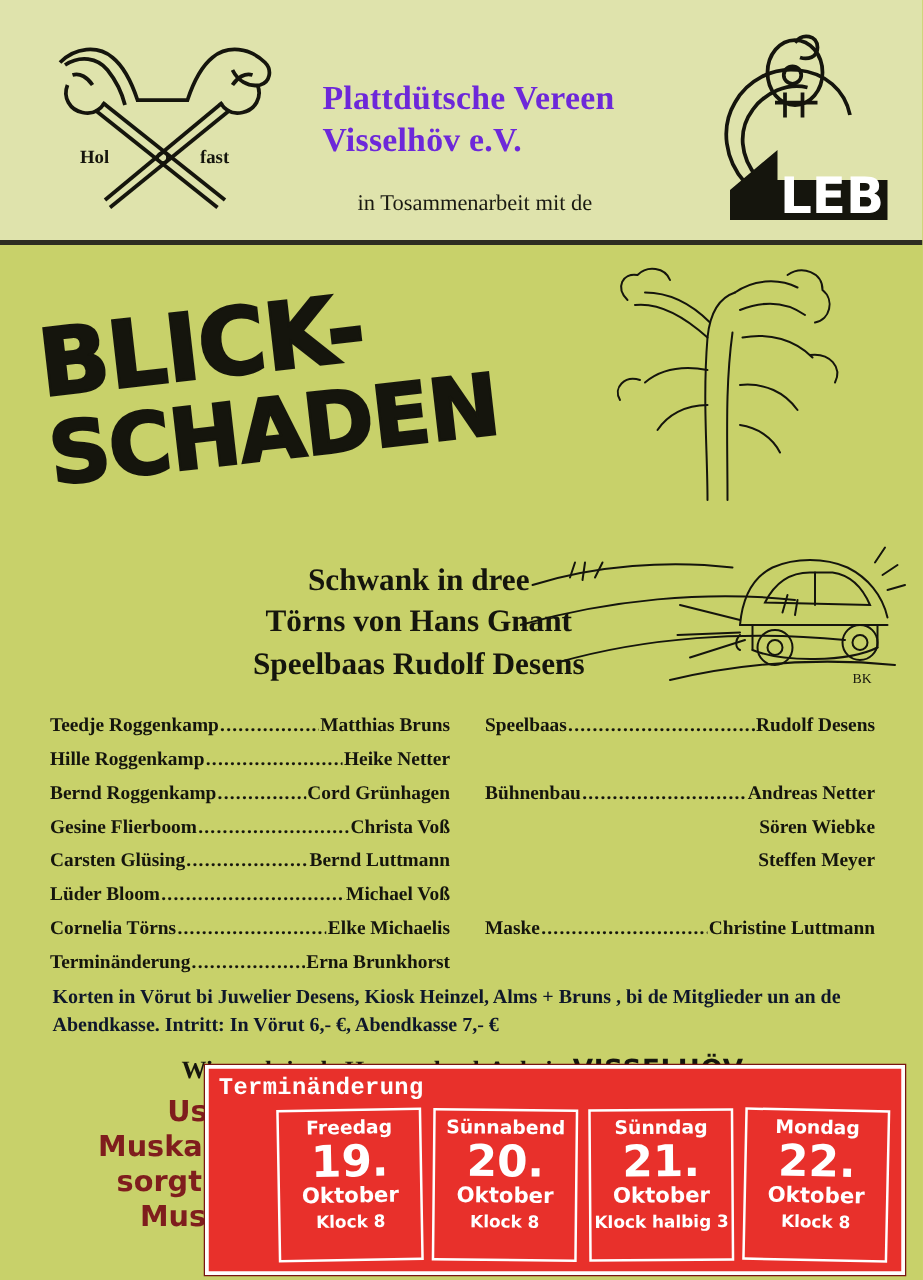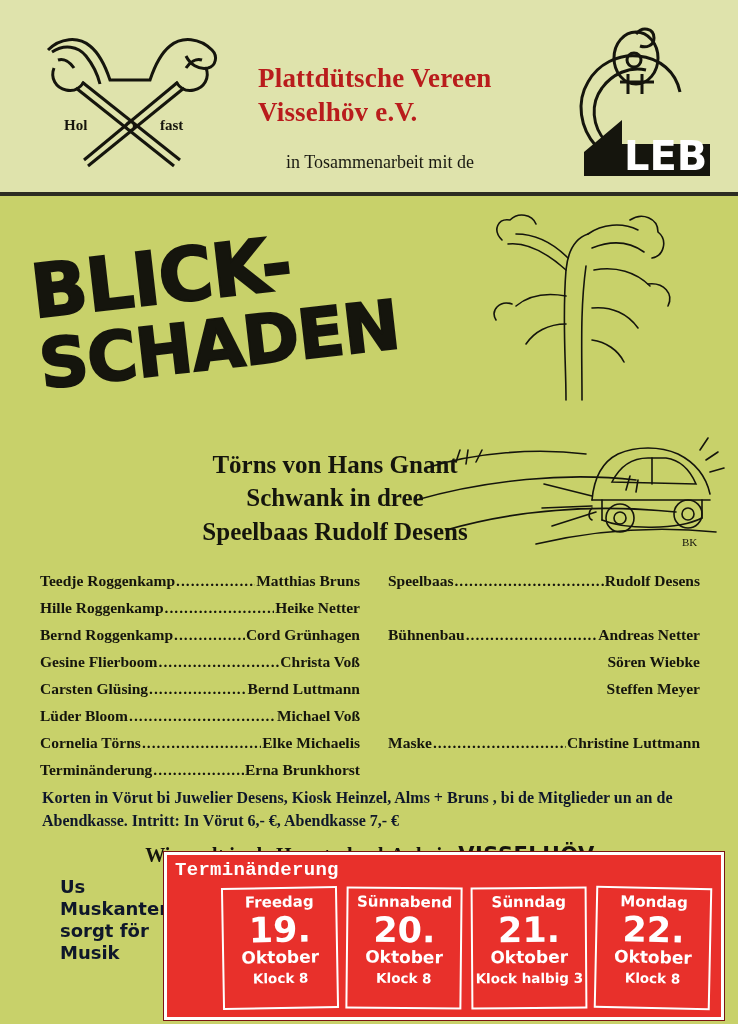--- a/index.html
+++ b/index.html
@@ -43,21 +43,21 @@
   }
 
   .header-title {
     position: absolute;
     left: 258px;
     top: 62px;
     font-family: "Liberation Serif", serif;
     font-weight: bold;
     font-size: 27px;
     line-height: 1.25;
-    color: #b91c1c;
+    color: #6d28d9;
     letter-spacing: 0.2px;
   }
   .header-sub {
     position: absolute;
     left: 286px;
     top: 152px;
     font-family: "Liberation Serif", serif;
     font-size: 18px;
     color: #1a1a12;
   }
@@ -190,26 +190,26 @@
     font-size: 21px;
     letter-spacing: 0.5px;
   }
 
   
   .musik {
     position: absolute;
     left: 60px;
     top: 876px;
     width: 180px;
-    text-align: left;
+    text-align: center;
     font-family: "DejaVu Sans", sans-serif;
     font-weight: bold;
-    font-size: 18px;
+    font-size: 23px;
     line-height: 1.22;
-    color: #0f172a;
+    color: #7f1d1d;
   }
 
   
   .dates {
     position: absolute;
     left: 164px;
     top: 852px;
     width: 560px;
     height: 168px;
     background: #e8302b;
@@ -363,22 +363,22 @@
       <text x="266" y="346" font-family="Liberation Serif, serif" font-size="11" fill="#15150d">BK</text>
     </svg>
   </div>
 
   <div class="title-block">
     <div class="title-line l1">BLICK-</div>
     <div class="title-line l2">SCHADEN</div>
   </div>
 
   <div class="subtitle">
+    <div>Schwank in dree</div>
     <div>Törns von Hans Gnant</div>
-    <div>Schwank in dree</div>
     <div>Speelbaas Rudolf Desens</div>
   </div>
 
   <div class="cast">
 
     <div class="cast-col left">
       <div class="cast-row">
         <span class="cast-role">Teedje Roggenkamp</span>
         <span class="cast-dots">.........................................</span>
         <span class="cast-name">Matthias Bruns</span>

